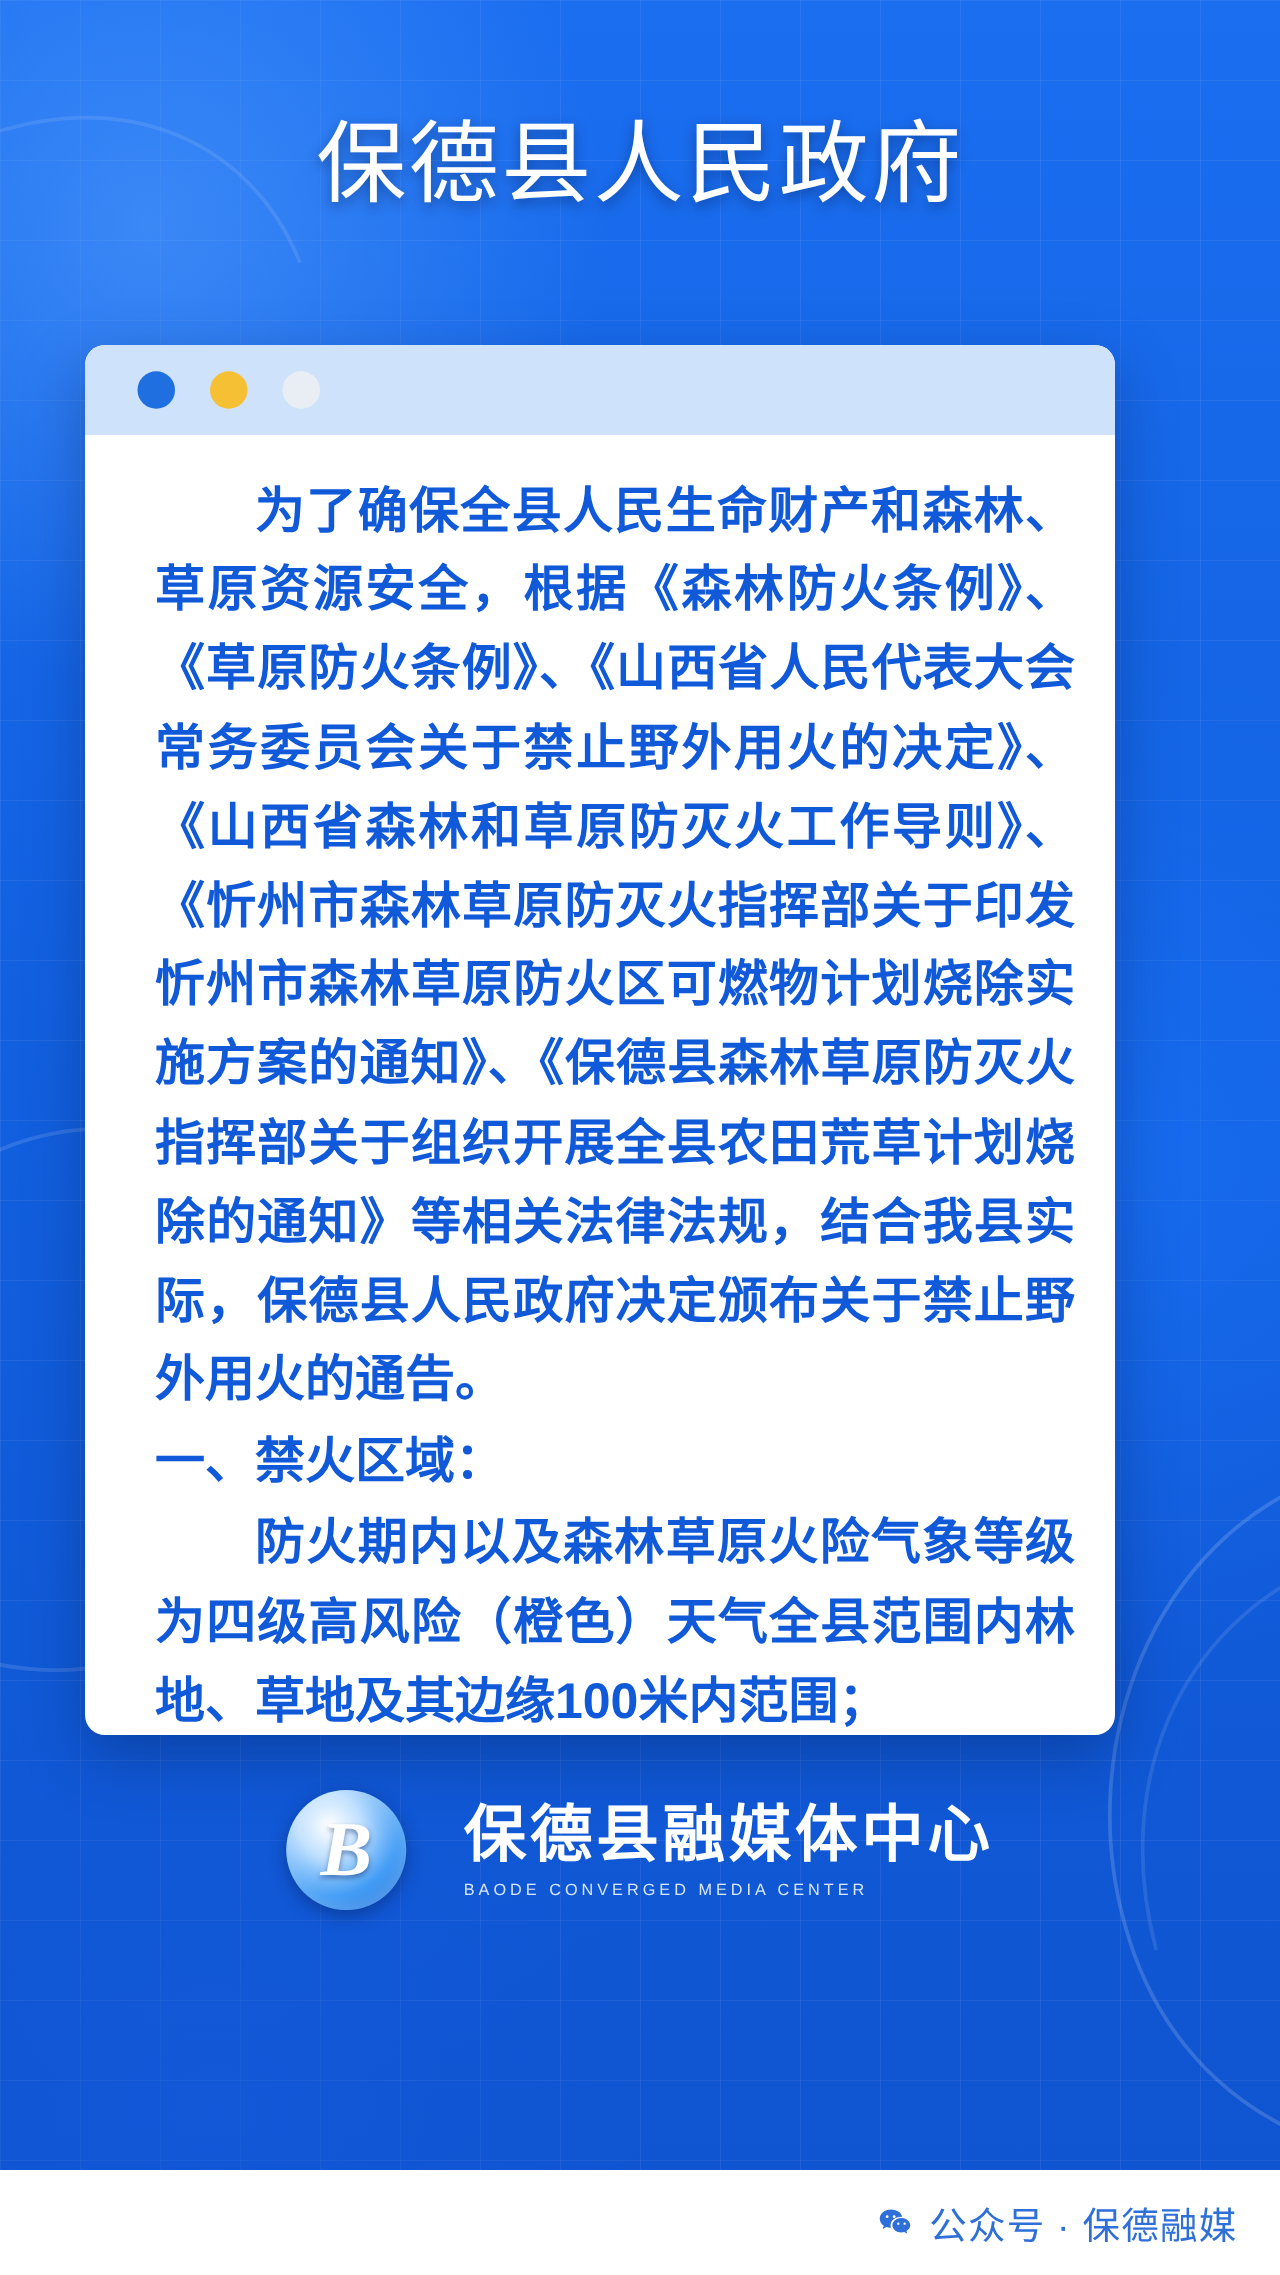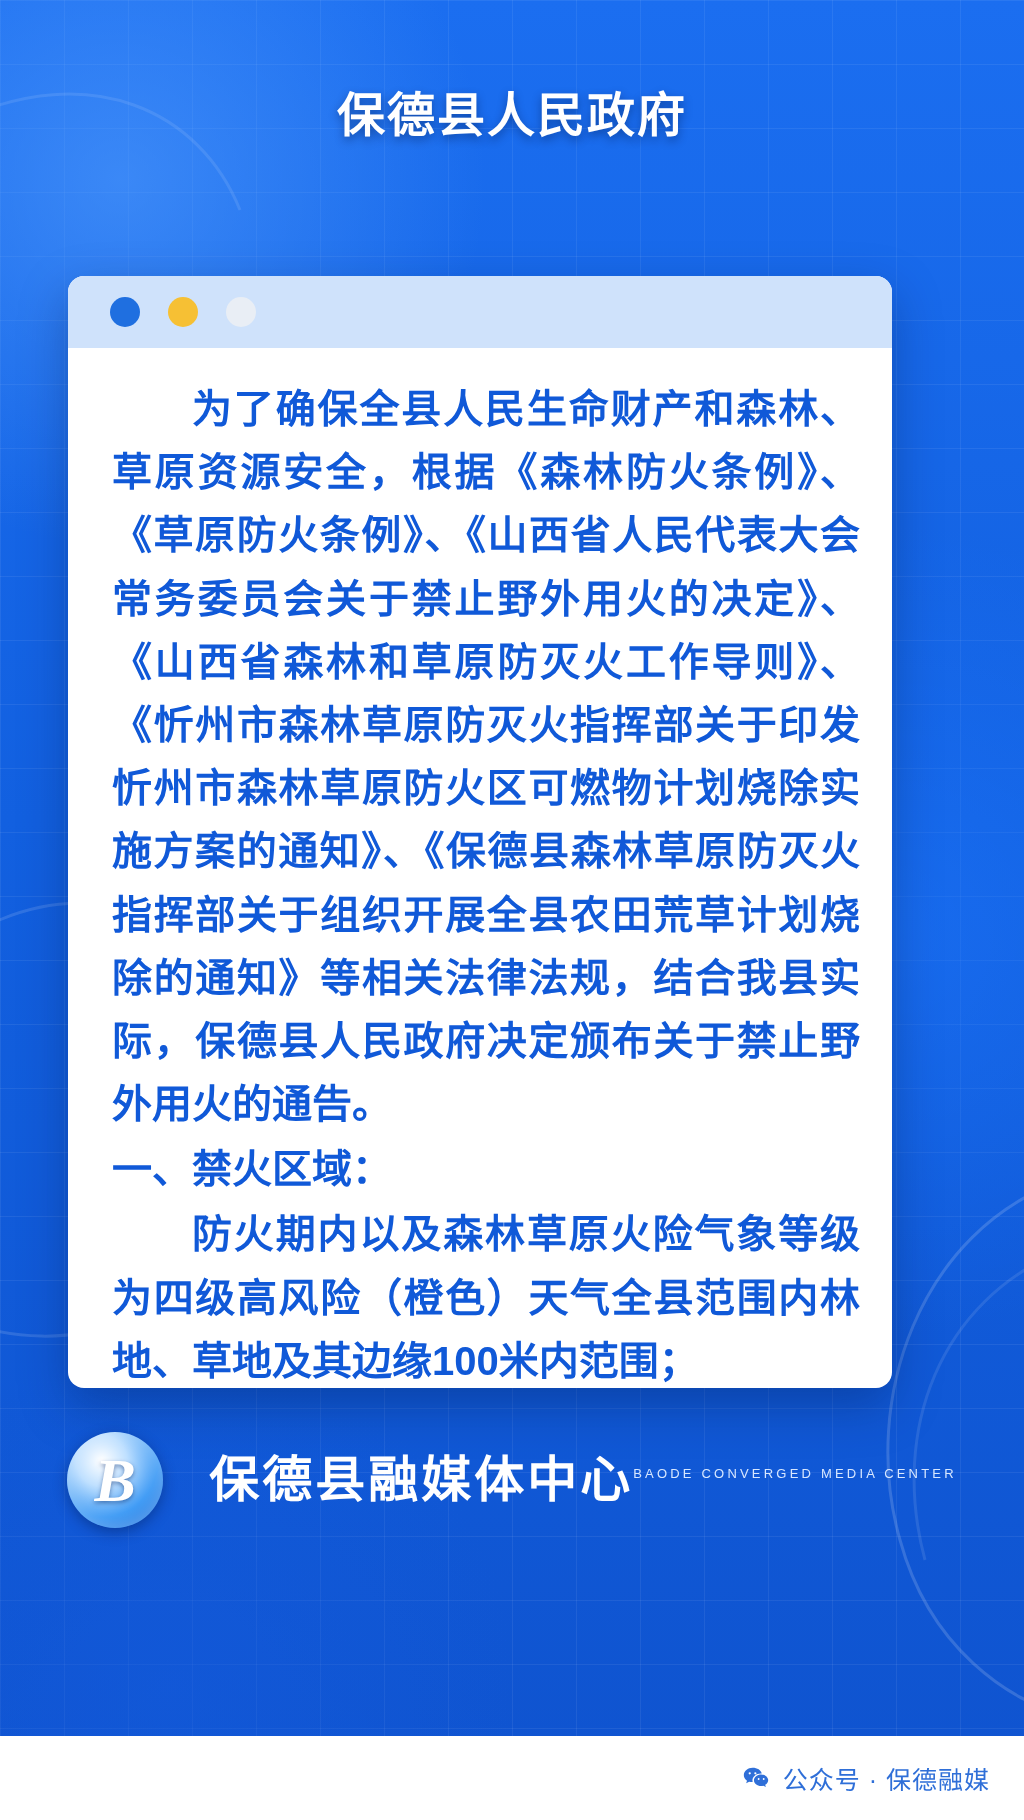--- a/index.html
+++ b/index.html
@@ -61,22 +61,22 @@
   
   .title-block {
     position: absolute;
     left: 0; right: 0;
     top: 84px;
     text-align: center;
     z-index: 5;
   }
   .title-line {
     color: #ffffff;
-    font-size: 48px;
-    font-weight: 700;
+    font-size: 72px;
+    font-weight: 400;
     letter-spacing: 2px;
     line-height: 1.34;
     text-shadow: 0 4px 10px rgba(0,26,80,0.45);
     white-space: nowrap;
   }
 
   
   .card {
     position: absolute;
     left: 68px;
@@ -105,20 +105,21 @@
     display: block;
   }
   .dot-blue   { background: #1f6fe0; }
   .dot-yellow { background: #f6c034; }
   .dot-grey   { background: #e9eef5; }
 
   .card-body {
     padding: 30px 32px 24px 44px;
     box-sizing: border-box;
     height: calc(100% - 72px);
+    margin-left: 12px;
   }
   .doc-p {
     color: #1059d8;
     font-size: 40px;
     font-weight: 700;
     line-height: 1.58;
     letter-spacing: 0px;
     margin: 0;
     text-align: justify;
     text-justify: inter-ideograph;
@@ -154,21 +155,21 @@
     justify-content: center;
     font-size: 62px;
     font-weight: 700;
     font-style: italic;
     color: #ffffff;
     text-shadow: 0 2px 4px rgba(0,40,110,0.5);
     font-family: "Liberation Serif", serif;
   }
   .logo-text {
     display: flex;
-    flex-direction: row;
+    flex-direction: column;
     justify-content: center;
     line-height: 1;
     margin-left: 24px;
   }
   .logo-cn {
     color: #ffffff;
     font-size: 50px;
     font-weight: 700;
     letter-spacing: 3px;
   }
@@ -198,21 +199,21 @@
     align-items: center;
     gap: 12px;
   }
   .wechat-icon {
     width: 30px;
     height: 30px;
     display: block;
   }
   .wechat-label {
     color: #2f6fd8;
-    font-size: 25px;
+    font-size: 30px;
     letter-spacing: 1px;
   }
 </style>
 </head>
 <body>
 
 <div class="bg">
   <div class="bg-grid"></div>
   <div class="bg-glow-1"></div>
   <div class="bg-glow-2"></div>

